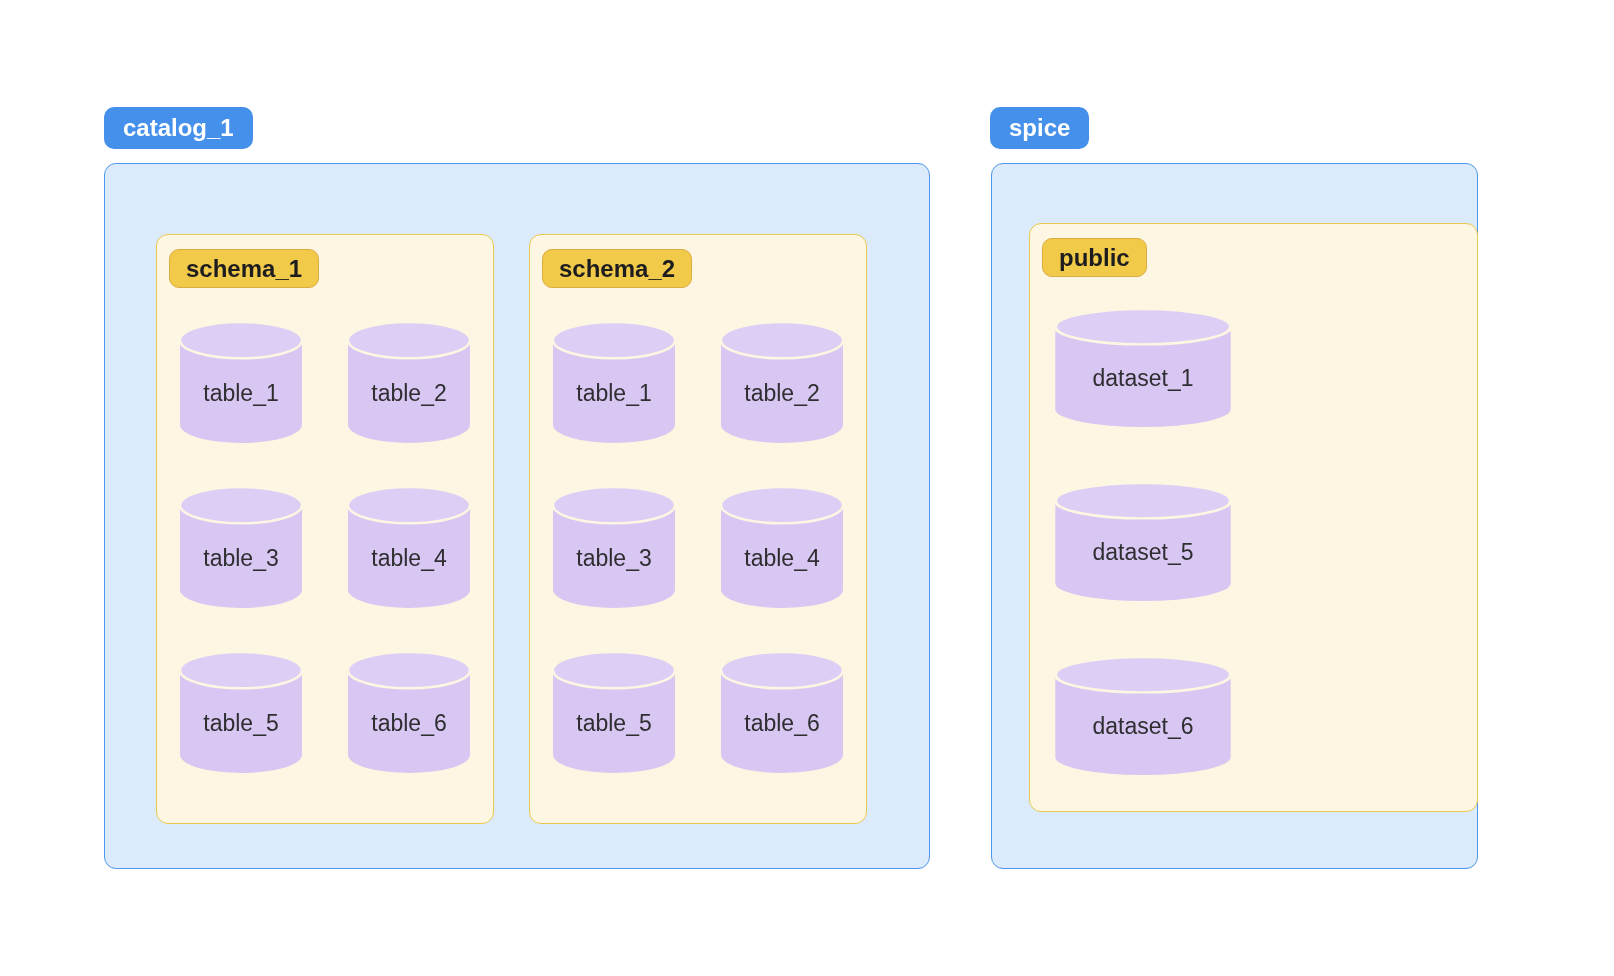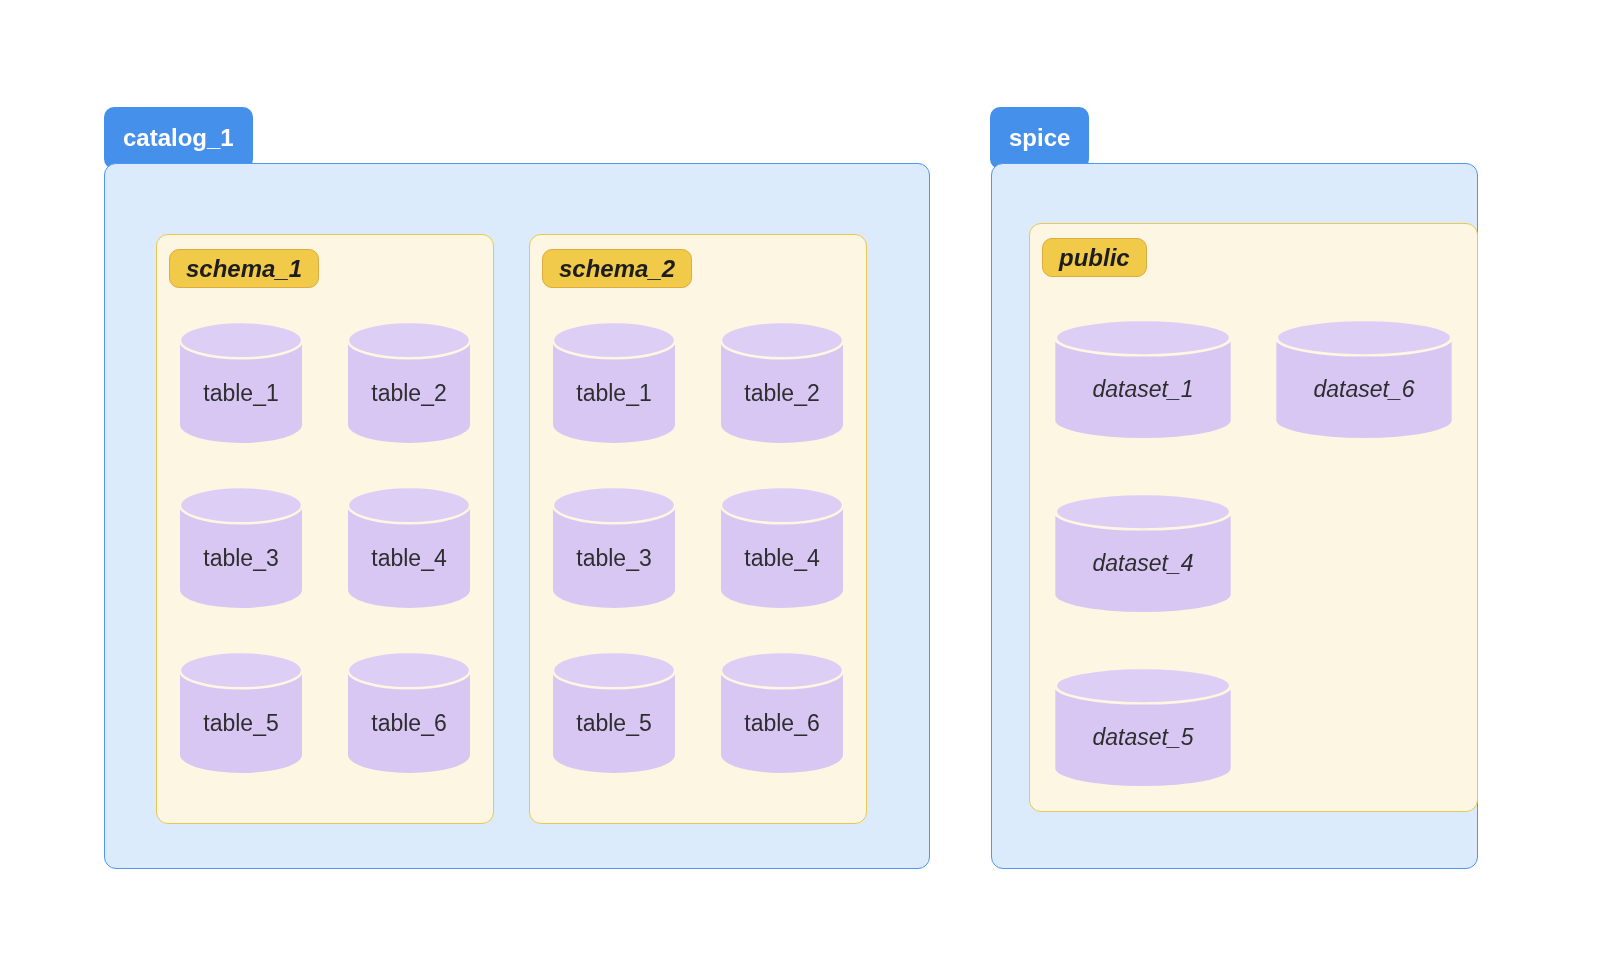--- a/index.html
+++ b/index.html
@@ -13,21 +13,21 @@
     width: 1614px;
     height: 976px;
     background: #ffffff;
     overflow: hidden;
   }
   
   .badge-blue {
     position: absolute;
     height: 40px;
     line-height: 40px;
-    padding: 11px 19px;
+    padding: 1px 19px;
     background: #4590ea;
     color: #ffffff;
     font-size: 24px;
     font-weight: bold;
     border-radius: 10px;
     white-space: nowrap;
   }
   .badge-yellow {
     position: absolute;
     left: 12px;
@@ -37,21 +37,20 @@
     padding: 0 16px;
     background: #f2ca4a;
     border: 1.5px solid #dcab41;
     color: #1d1d1f;
     font-size: 24px;
     font-weight: bold;
     border-radius: 10px;
     white-space: nowrap;
     box-sizing: content-box;
     z-index: 2;
-    font-style: italic;
   }
   
   .catalog-box {
     position: absolute;
     top: 163px;
     height: 706px;
     background: #dcebfb;
     border: 1.5px solid #4f96ee;
     border-radius: 12px;
     box-sizing: border-box;
@@ -79,27 +78,26 @@
     left: 20px;
     top: 85px;
     grid-template-columns: 128px 128px;
     grid-template-rows: repeat(3, 125px);
     column-gap: 37px;
     row-gap: 48px;
     gap: 40px;
   }
   .grid-datasets {
     left: 21px;
-    top: 94px;
+    top: 83px;
     grid-template-columns: 184px 184px;
     grid-template-rows: repeat(3, 122px);
     column-gap: 37px;
     row-gap: 52px;
     grid-auto-flow: column; 
-    font-style: italic;
   }
   
   .cyl { position: relative; }
   .cyl svg {
     position: absolute;
     inset: 0;
     width: 100%;
     height: 100%;
     display: block;
   }
@@ -248,27 +246,20 @@
         <div class="cyl">
           <svg viewBox="0 0 128 124" preserveAspectRatio="none">
             <path class="cyl-body" d="M3 20 L3 104 A61 18 0 0 0 125 104 L125 20 Z"></path>
             <ellipse class="cyl-top" cx="64" cy="20" rx="61" ry="18"></ellipse>
           </svg>
           <span class="cyl-label">dataset_1</span>
         </div>
 
 
 
-        <div class="cyl">
-          <svg viewBox="0 0 128 124" preserveAspectRatio="none">
-            <path class="cyl-body" d="M3 20 L3 104 A61 18 0 0 0 125 104 L125 20 Z"></path>
-            <ellipse class="cyl-top" cx="64" cy="20" rx="61" ry="18"></ellipse>
-          </svg>
-          <span class="cyl-label">dataset_4</span>
-        </div>
 
         <div class="cyl">
           <svg viewBox="0 0 128 124" preserveAspectRatio="none">
             <path class="cyl-body" d="M3 20 L3 104 A61 18 0 0 0 125 104 L125 20 Z"></path>
             <ellipse class="cyl-top" cx="64" cy="20" rx="61" ry="18"></ellipse>
           </svg>
           <span class="cyl-label">dataset_5</span>
         </div>
 
         <div class="cyl">

